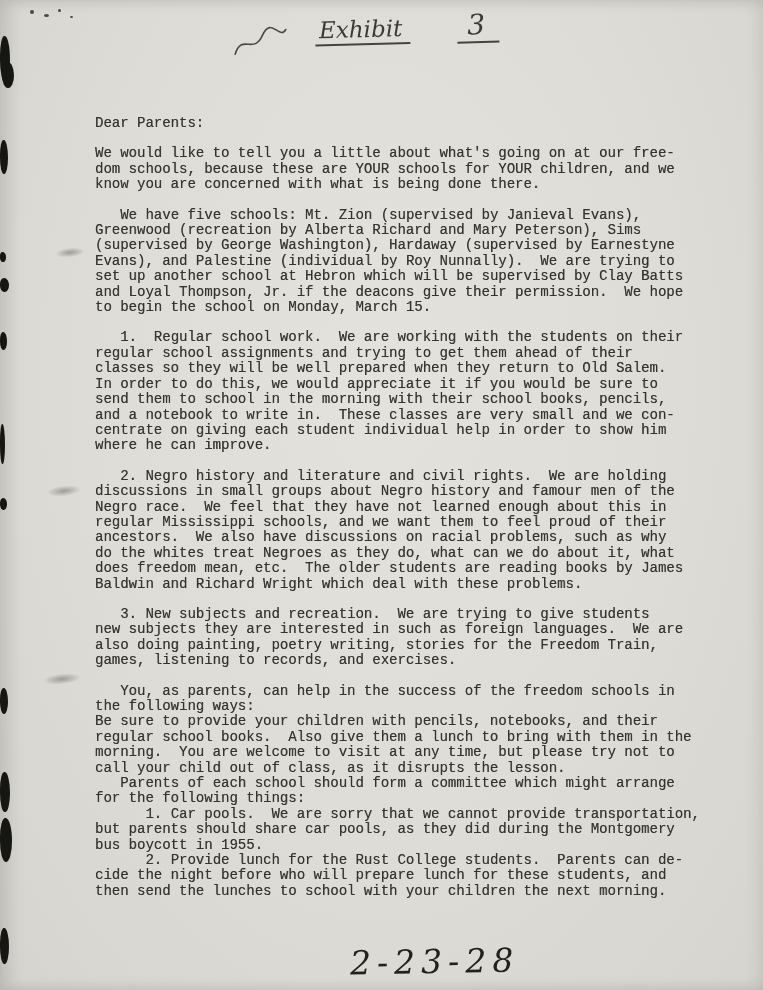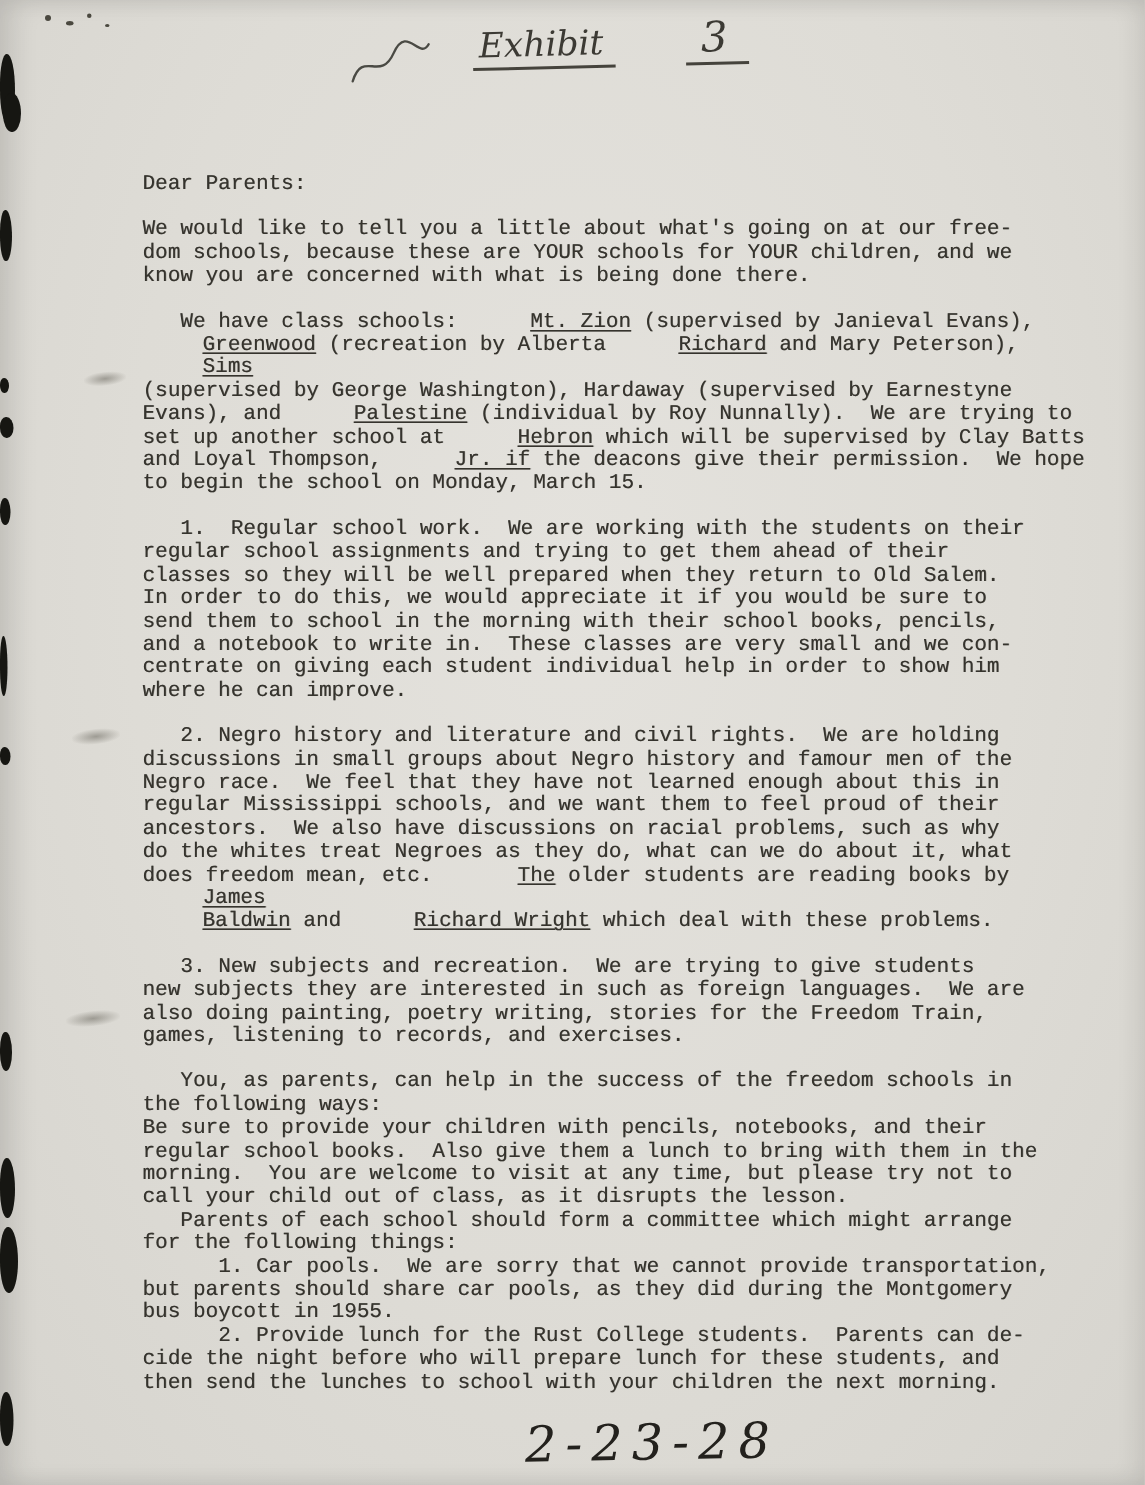--- a/index.html
+++ b/index.html
@@ -26,23 +26,21 @@
     width: 648px;
     font-size: 14px;
     line-height: 15.4px;
     text-shadow: 0.3px 0 0 rgba(53,51,45,0.55);
   }
   .para {
     margin: 0 0 15px 0;
     white-space: pre-wrap;
   }
   .u {
-    text-decoration: underline;
     text-underline-offset: 2px;
-    margin-left: 40px;
   }
 
   
   .exhibit {
     position: absolute;
     top: 10px;
     left: 315px;
     font-family: "DejaVu Serif", serif;
     font-style: italic;
     color: #3c3a34;
@@ -134,21 +132,21 @@
     <span class="exhibit-word">Exhibit</span>
     <span class="exhibit-num">3</span>
   </div>
 
   <div class="letter">
     <p class="para">Dear Parents:</p>
     <div>
         <p class="para"><span>We would like to tell you a little about what's going on at our free-
 dom schools, because these are YOUR schools for YOUR children, and we
 know you are concerned with what is being done there.</span></p>
-        <p class="para"><span>   We have class schools: </span><span class="u">Mt. Zion</span><span> (supervised by Janieval Evans),
+        <p class="para"><span>   We have five schools: </span><span class="u">Mt. Zion</span><span> (supervised by Janieval Evans),
 </span><span class="u">Greenwood</span><span> (recreation by Alberta </span><span class="u">Richard</span><span> and Mary Peterson), </span><span class="u">Sims</span><span>
 (supervised by George Washington), Hardaway (supervised by Earnestyne
 Evans), and </span><span class="u">Palestine</span><span> (individual by Roy Nunnally).  We are trying to
 set up another school at </span><span class="u">Hebron</span><span> which will be supervised by Clay Batts
 and Loyal Thompson, </span><span class="u">Jr. if</span><span> the deacons give their permission.  We hope
 to begin the school on Monday, March 15.</span></p>
         <p class="para"><span>   1.  Regular school work.  We are working with the students on their
 regular school assignments and trying to get them ahead of their
 classes so they will be well prepared when they return to Old Salem.
 In order to do this, we would appreciate it if you would be sure to

